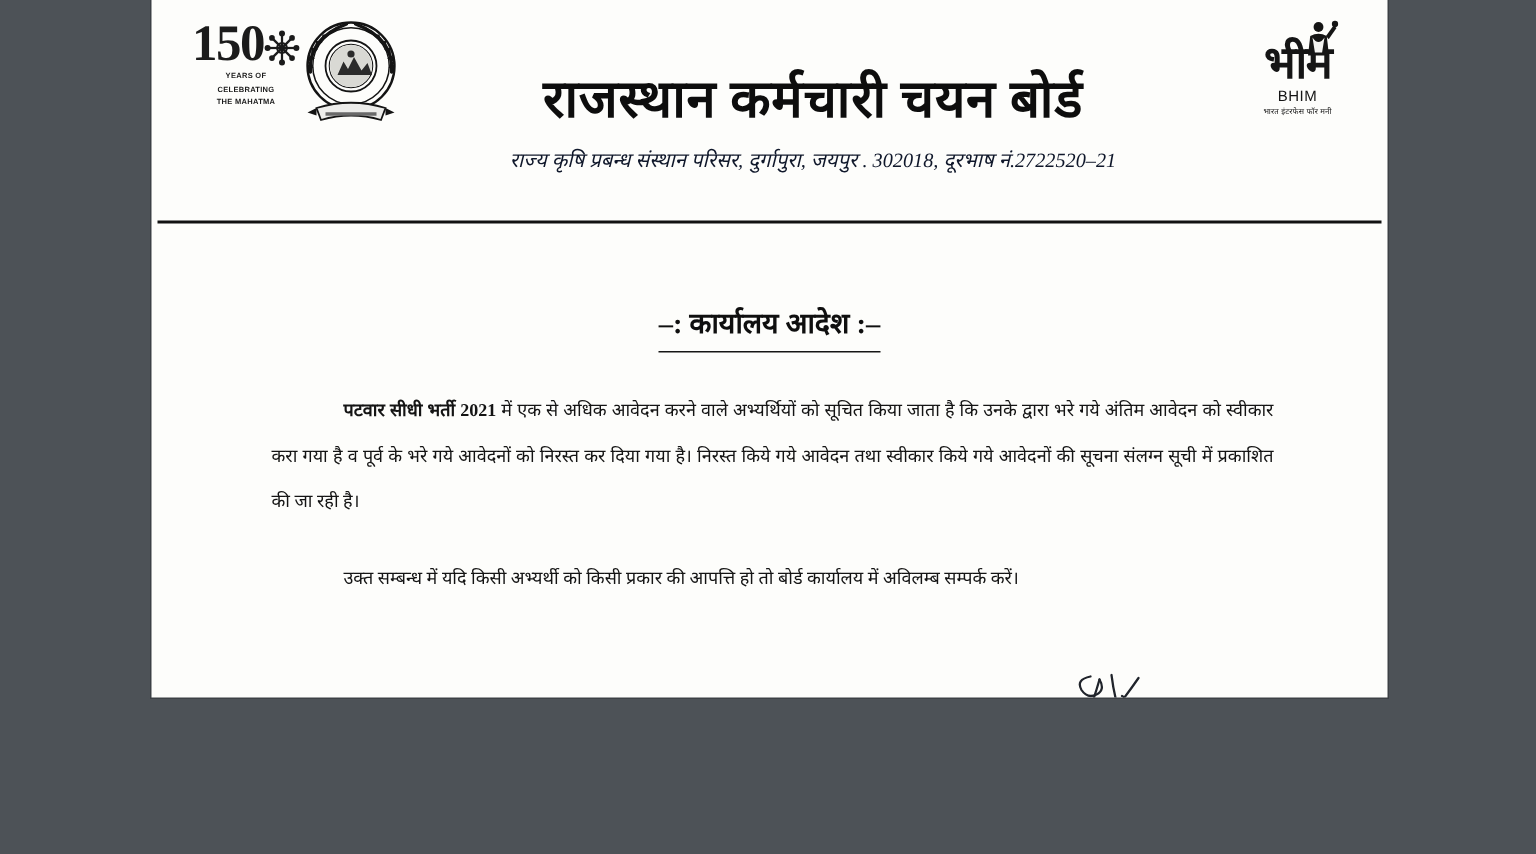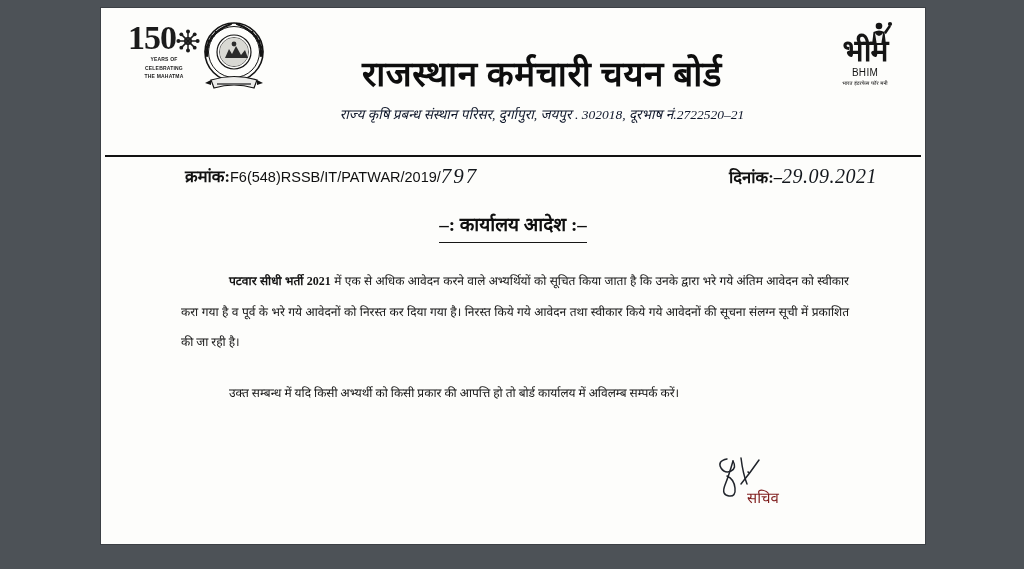--- a/index.html
+++ b/index.html
@@ -18,23 +18,23 @@
     position: relative;
     width: 1024px;
     height: 569px;
     background: #4d5257;
   }
 
   
   #page {
     position: absolute;
     left: 101px;
-    top: 8px;
+    top: 0px;
     width: 824px;
-    height: 536px;
+    height: 465px;
     background: #fdfdfb;
     box-shadow: 0 0 0 1px #3c4045;
     overflow: hidden;
   }
 
   .page-inner {
     position: relative;
     width: 100%;
     height: 100%;
     color: #111;
@@ -383,28 +383,20 @@
             </svg>
           </div>
           <div class="bhim-deva">भीम</div>
           <div class="bhim-latin">BHIM</div>
           <div class="bhim-tag">भारत इंटरफेस फॉर मनी</div>
         </div>
 
         <div class="header-rule"></div>
       </div>
 
-      <div class="meta-row">
-        <div class="ref-no">
-          <span class="ref-label">क्रमांक:</span><span class="ref-value">F6(548)RSSB/IT/PATWAR/2019/</span><span class="hand">797</span>
-        </div>
-        <div class="date-no">
-          <span class="date-label">दिनांक:–</span><span class="date-hand">29.09.2021</span>
-        </div>
-      </div>
 
       <div class="subject">
         <span>–: कार्यालय आदेश :–</span>
       </div>
 
       <div class="body-copy">
         <p class="para first"><b>पटवार सीधी भर्ती 2021</b><span> में एक से अधिक आवेदन करने वाले अभ्यर्थियों को सूचित किया जाता है कि उनके द्वारा भरे गये अंतिम आवेदन को स्वीकार करा गया है व पूर्व के भरे गये आवेदनों को निरस्त कर दिया गया है। निरस्त किये गये आवेदन तथा स्वीकार किये गये आवेदनों की सूचना संलग्न सूची में प्रकाशित की जा रही है।</span></p>
         <p class="para second">उक्त सम्बन्ध में यदि किसी अभ्यर्थी को किसी प्रकार की आपत्ति हो तो बोर्ड कार्यालय में अविलम्ब सम्पर्क करें।</p>
       </div>
 

